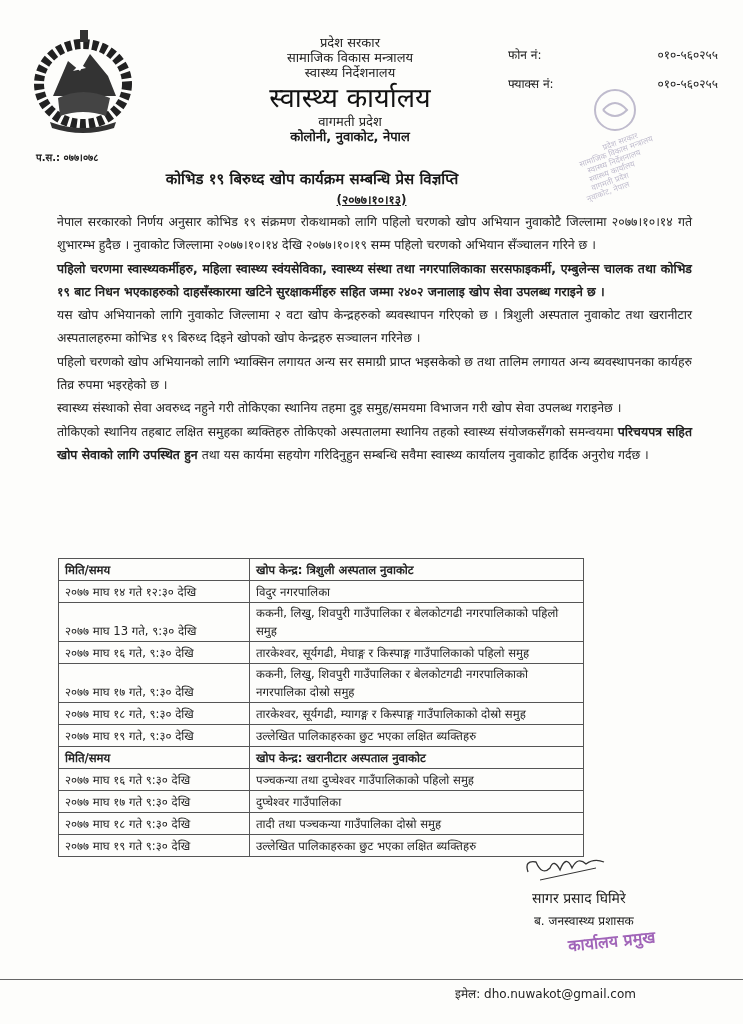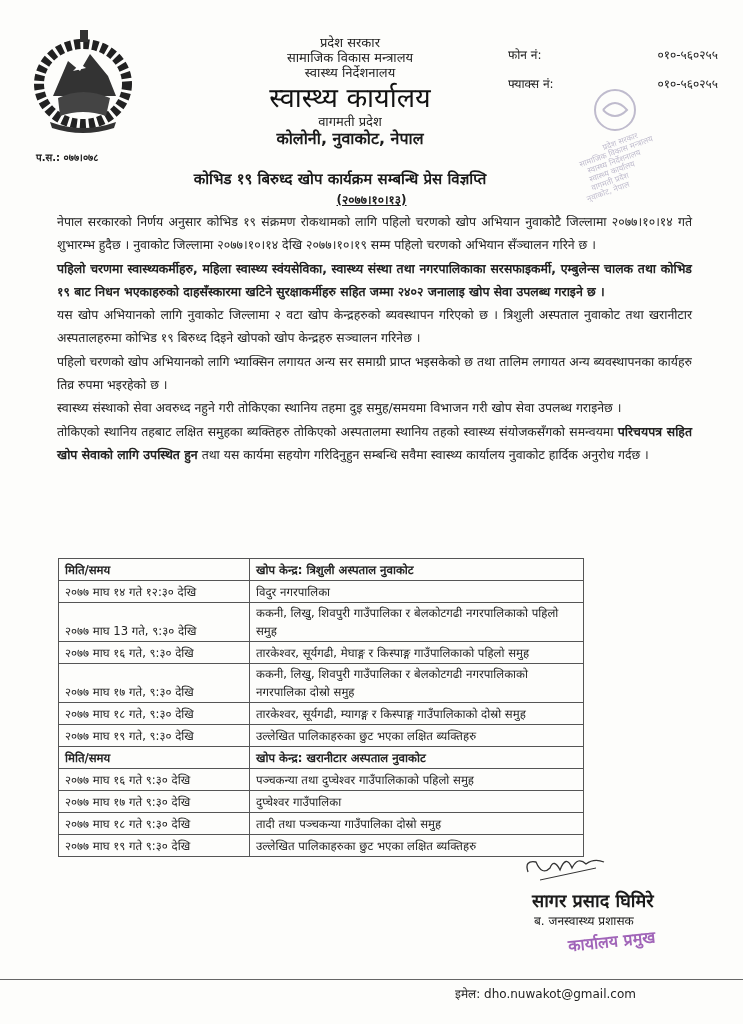--- a/index.html
+++ b/index.html
@@ -6,39 +6,39 @@
   body {
     width: 743px; height: 1024px; background: #fdfdfb; position: relative;
     overflow: hidden; color: #1a1a1a;
     font-family: "DejaVu Sans", "Liberation Sans", sans-serif;
   }
   .abs { position: absolute; }
   .emblem { left: 28px; top: 26px; width: 110px; height: 110px; }
   .header-block { left: 230px; top: 36px; width: 240px; text-align: center; line-height: 1.15; }
   .hb-line { font-size: 13px; display: block; color: #222; }
   .hb-big { font-size: 27px; display: block; margin: 1px 0 2px 0; color: #111; }
-  .hb-bold { font-size: 16px; font-weight: bold; display: block; }
+  .hb-bold { font-size: 13px; font-weight: bold; display: block; }
   .contact { left: 508px; top: 46px; width: 210px; font-size: 12px; color: #222; }
   .contact .row { display: flex; justify-content: space-between; margin-bottom: 12px; gap: 24px; }
   .ref { left: 36px; top: 150px; font-size: 10px; font-weight: bold; color: #222; }
   .stamp { left: 555px; top: 82px; width: 130px; height: 120px; opacity: 0.55; }
-  .title { left: 0; top: 168px; width: 624px; text-align: center; font-size: 15px; font-weight: bold; margin-left: 28px; }
+  .title { left: 0; top: 168px; width: 624px; text-align: center; font-size: 15px; font-weight: bold; }
   .title-date { left: 0; top: 191px; width: 743px; text-align: center; font-size: 12px; font-weight: bold; text-decoration: underline; }
   .body-text { left: 57px; top: 210px; width: 635px; font-size: 12.4px; line-height: 23.3px; text-align: justify; color: #222; }
   .body-text p { margin: 0; }
   .body-text .strong { font-weight: bold; }
   table.sched {
     position: absolute; left: 58px; top: 558px; width: 526px; border-collapse: collapse;
     font-size: 11.6px; color: #222;
   }
   table.sched td { border: 1px solid #555; padding: 1px 6px; height: 19px; vertical-align: bottom; line-height: 18px; }
   table.sched td.c1 { width: 178px; }
   table.sched tr.hdr td { font-weight: bold; }
   .sig { left: 520px; top: 850px; width: 90px; height: 34px; }
-  .signer { left: 532px; top: 888px; font-size: 18px; font-weight: bold; }
+  .signer { left: 532px; top: 888px; font-size: 14px; font-weight: normal; }
   .desig { left: 534px; top: 912px; font-size: 12px; }
   .pstamp { left: 568px; top: 930px; font-size: 16px; color: #8a3fa8; transform: rotate(-6deg); opacity: 0.8; font-weight: bold; }
   .footer-rule { left: 0; top: 979px; width: 743px; height: 0; border-top: 1px solid #666; }
   .email { left: 455px; top: 985px; font-size: 12px; color: #222; }
 </style>
 </head>
 <body>
 
 <div class="abs emblem">
   <svg width="110" height="110" viewBox="0 0 110 110">

